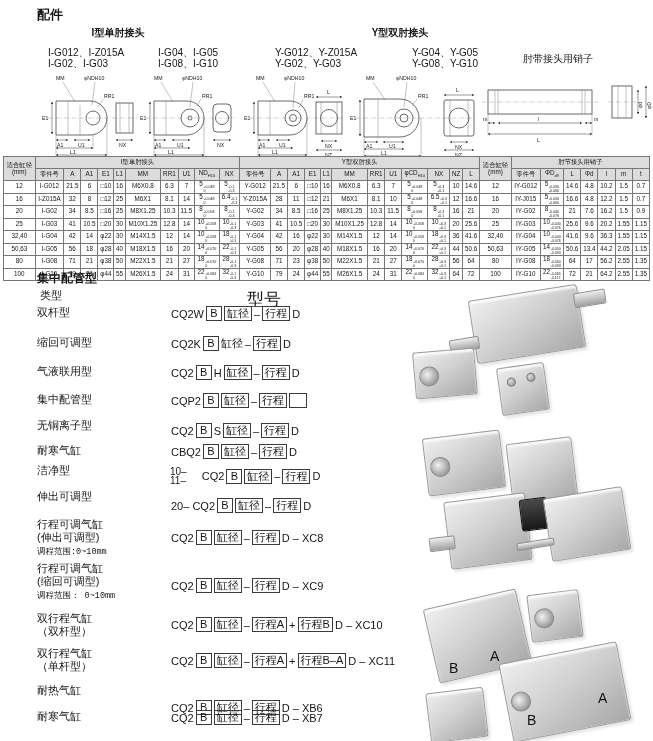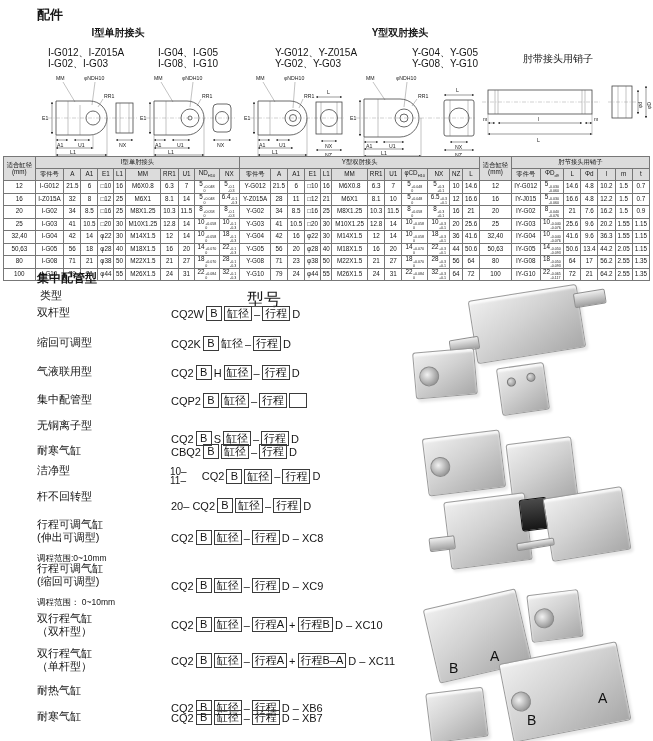--- a/index.html
+++ b/index.html
@@ -29,21 +29,21 @@
   .hsub{font-size:4px;}
   .tol{display:inline-flex;flex-direction:column;justify-content:center;
        font-size:3.6px;line-height:4px;vertical-align:-1.5px;margin-left:0.5px;}
   .tol i{font-style:normal;display:block;text-align:left;}
   
   #t-other{left:37px;top:270px;font-size:12px;}
   #h-type{left:40px;top:288px;font-size:11px;}
   #h-model{left:212px;top:288px;font-size:17px;margin-left:35px;}
   .orow{position:absolute;left:37px;height:18px;}
   .otype{position:absolute;left:0;top:0;width:130px;font-size:11px;line-height:13px;}
-  .onote{font-size:8.5px;margin-top:8px;}
+  .onote{font-size:8.5px;margin-top:2px;font-family:Liberation Mono, monospace;}
   .omodel{position:absolute;left:133px;top:0;white-space:nowrap;font-size:11px;}
   .oseg{display:inline-block;vertical-align:middle;margin:0 1px;}
   .obox{border:1px solid #3a3a3a;padding:0 2px;min-width:10px;text-align:center;height:13px;line-height:13px;}
   .oempty{width:12px;}
   .ostack{display:inline-block;vertical-align:middle;font-size:10px;line-height:9px;margin-right:14px;}
   
   .photo{position:absolute;border:1px solid #9b9b9b;border-radius:3px;
          background:linear-gradient(150deg,#efefef 0%,#d2d2d2 45%,#a8a8a8 100%);
          box-shadow:inset 0 3px 2px rgba(255,255,255,.8), 2px 3px 3px rgba(0,0,0,.10);}
   .pc{position:absolute;border-radius:50%;background:radial-gradient(circle at 40% 40%,#f2f2f2,#9b9b9b 70%,#777);border:1px solid #8a8a8a;}
@@ -688,32 +688,32 @@
     <div class="orow" style="top: 365px;">
       <div class="otype">气液联用型</div>
       <div class="omodel" style="top:0px"><span class="oseg">CQ2</span><span class="oseg obox">B</span><span class="oseg">H</span><span class="oseg obox">缸径</span><span class="oseg">–</span><span class="oseg obox">行程</span><span class="oseg">D</span></div>
     </div>
     <div class="orow" style="top: 393px;">
       <div class="otype">集中配管型</div>
       <div class="omodel" style="top:0px"><span class="oseg">CQP2</span><span class="oseg obox">B</span><span class="oseg obox">缸径</span><span class="oseg">–</span><span class="oseg obox">行程</span><span class="oseg obox oempty"></span></div>
     </div>
     <div class="orow" style="top: 419px;">
       <div class="otype">无铜离子型</div>
-      <div class="omodel" style="top:12px"><span class="oseg">CQ2</span><span class="oseg obox">B</span><span class="oseg">S</span><span class="oseg obox">缸径</span><span class="oseg">–</span><span class="oseg obox">行程</span><span class="oseg">D</span></div>
+      <div class="omodel" style="top:4px"><span class="oseg">CQ2</span><span class="oseg obox">B</span><span class="oseg">S</span><span class="oseg obox">缸径</span><span class="oseg">–</span><span class="oseg obox">行程</span><span class="oseg">D</span></div>
     </div>
     <div class="orow" style="top: 444px;">
       <div class="otype">耐寒气缸</div>
       <div class="omodel" style="top:0px"><span class="oseg">CBQ2</span><span class="oseg obox">B</span><span class="oseg obox">缸径</span><span class="oseg">–</span><span class="oseg obox">行程</span><span class="oseg">D</span></div>
     </div>
     <div class="orow" style="top: 464px;">
       <div class="otype">洁净型</div>
       <div class="omodel" style="top:3px"><span class="ostack">10–<br>11–</span><span class="oseg">CQ2</span><span class="oseg obox">B</span><span class="oseg obox">缸径</span><span class="oseg">–</span><span class="oseg obox">行程</span><span class="oseg">D</span></div>
     </div>
     <div class="orow" style="top: 490px;">
-      <div class="otype">杆不回转型</div>
+      <div class="otype">伸出可调型</div>
       <div class="omodel" style="top:8px"><span class="oseg">20– CQ2</span><span class="oseg obox">B</span><span class="oseg obox">缸径</span><span class="oseg">–</span><span class="oseg obox">行程</span><span class="oseg">D</span></div>
     </div>
     <div class="orow" style="top: 518px;">
       <div class="otype">行程可调气缸<br>(伸出可调型)<div class="onote">调程范围:0~10mm</div></div>
       <div class="omodel" style="top:12px"><span class="oseg">CQ2</span><span class="oseg obox">B</span><span class="oseg obox">缸径</span><span class="oseg">–</span><span class="oseg obox">行程</span><span class="oseg">D – XC8</span></div>
     </div>
     <div class="orow" style="top: 562px;">
       <div class="otype">行程可调气缸<br>(缩回可调型)<div class="onote">调程范围： 0~10mm</div></div>
       <div class="omodel" style="top:16px"><span class="oseg">CQ2</span><span class="oseg obox">B</span><span class="oseg obox">缸径</span><span class="oseg">–</span><span class="oseg obox">行程</span><span class="oseg">D – XC9</span></div>
     </div>

